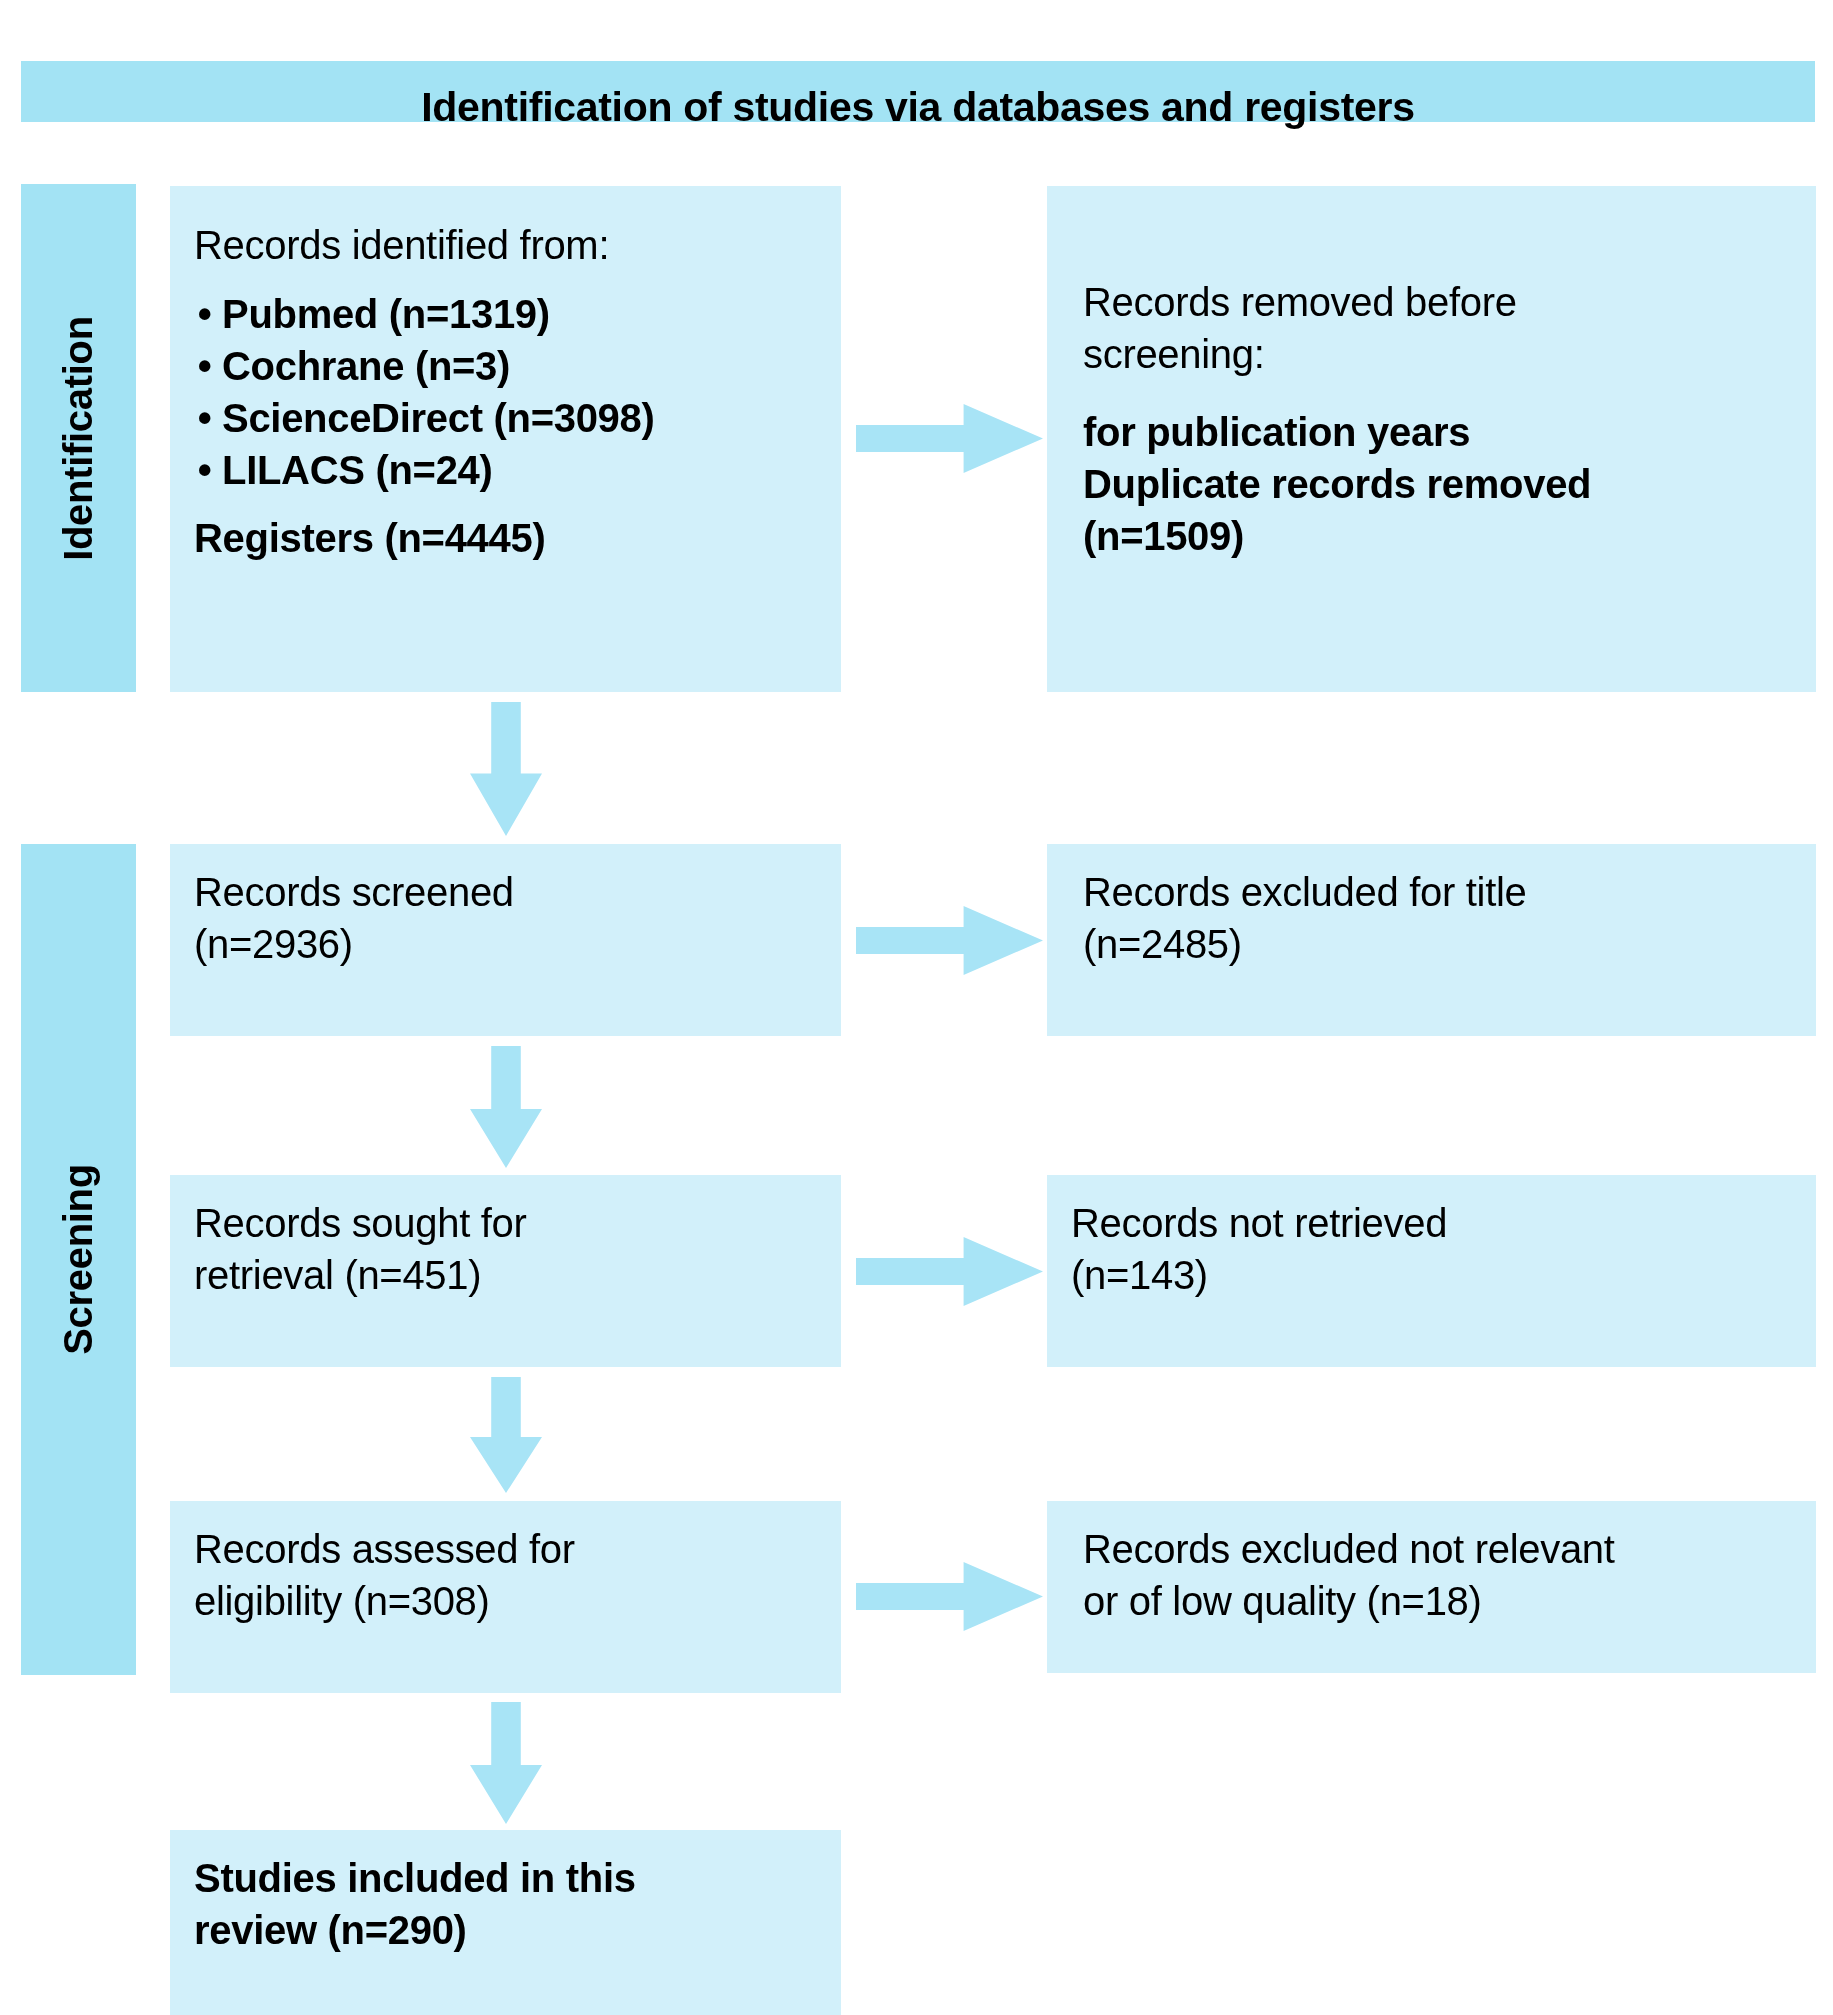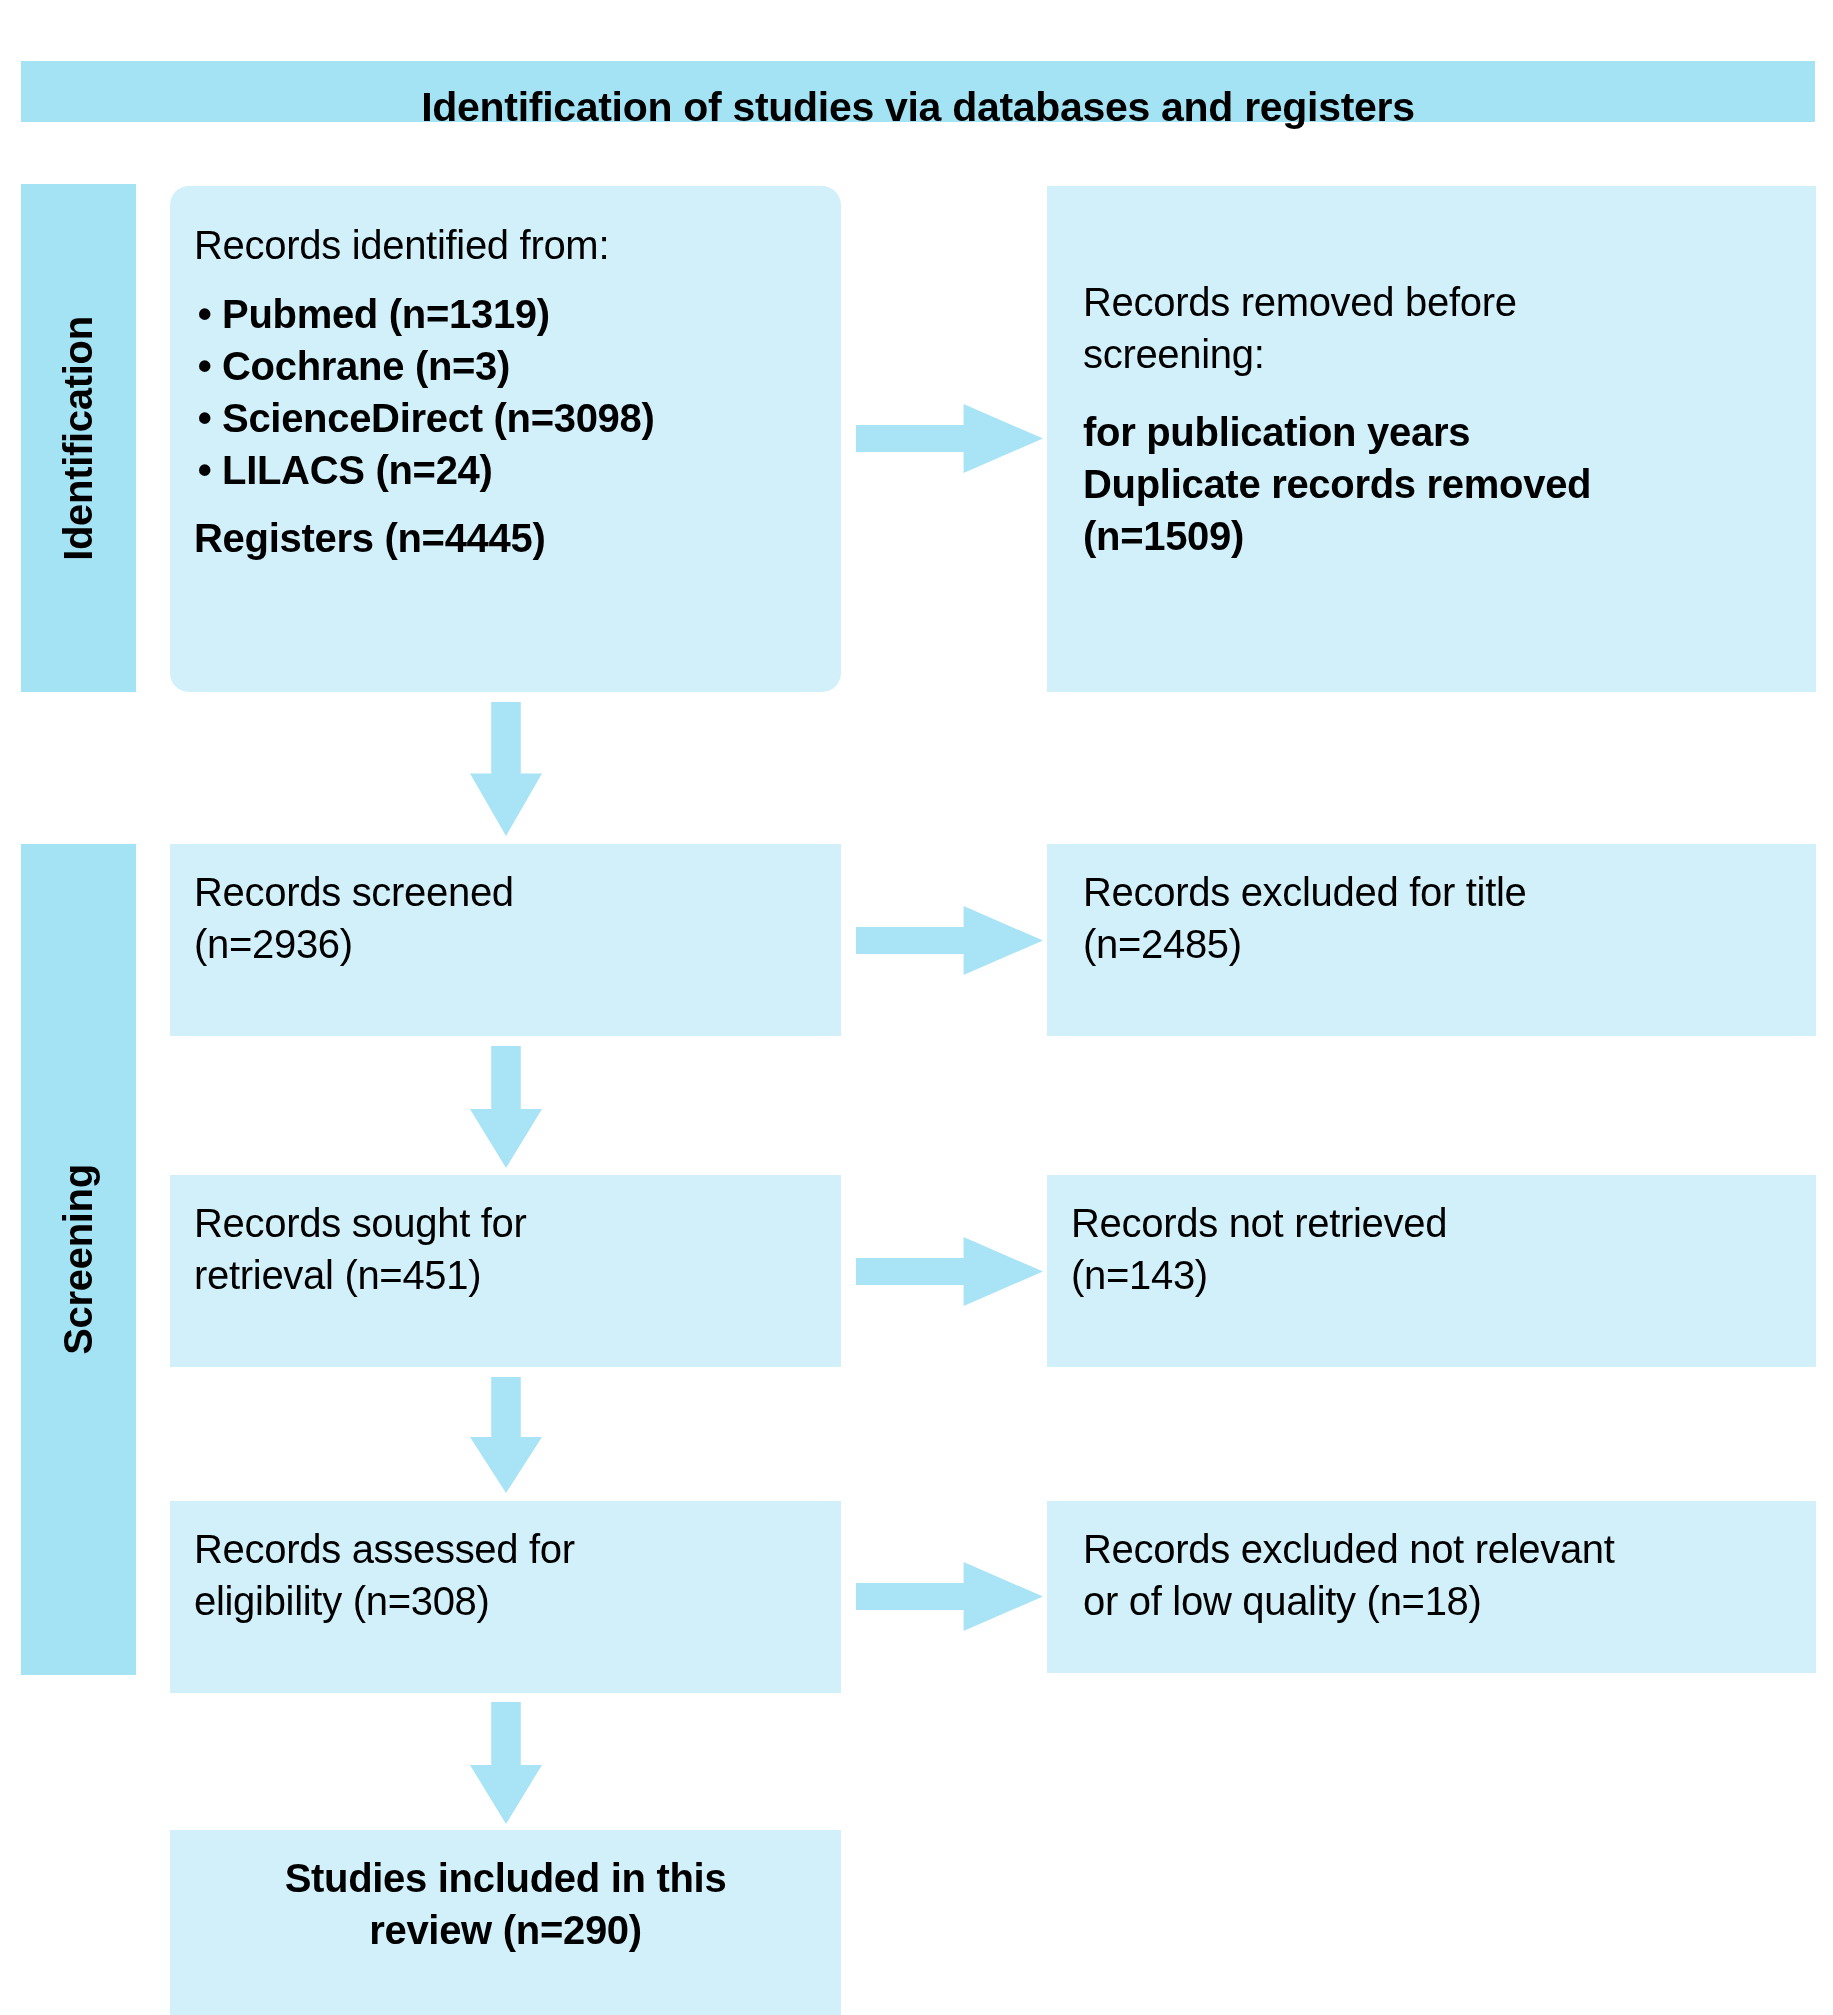--- a/index.html
+++ b/index.html
@@ -68,29 +68,29 @@
     box-sizing: border-box;
     padding: 22px 24px;
     color: #000000;
     font-size: 40px;
     line-height: 1.30;
     letter-spacing: -0.3px;
   }
   .box.col-left  { left: 170px;  width: 671px; }
   .box.col-right { left: 1047px; width: 769px; }
 
-  #box-identified       { top: 186px;  height: 506px; padding-top: 33px; border-radius: 19px; }
+  #box-identified       { top: 186px;  height: 506px; padding-top: 33px; }
   #box-removed          { top: 186px;  height: 506px; padding-top: 90px; padding-left: 36px; }
   #box-screened         { top: 844px; height: 192px; }
   #box-excluded-title   { top: 844px; height: 192px; padding-left: 36px; }
   #box-sought           { top: 1175px; height: 192px; }
   #box-not-retrieved    { top: 1175px; height: 192px; }
   #box-assessed         { top: 1501px; height: 192px; }
   #box-excluded-quality { top: 1501px; height: 172px; padding-left: 36px; }
-  #box-included         { top: 1830px; height: 185px; text-align: center; }
+  #box-included         { top: 1830px; height: 185px; }
 
   .line { display: block; }
   .bold { font-weight: bold; }
   .spacer-sm { height: 16.6px; }
   .spacer-md { height: 25.6px; }
 
   ul.source-list {
     list-style: none;
     margin: 0;
     padding: 0;

